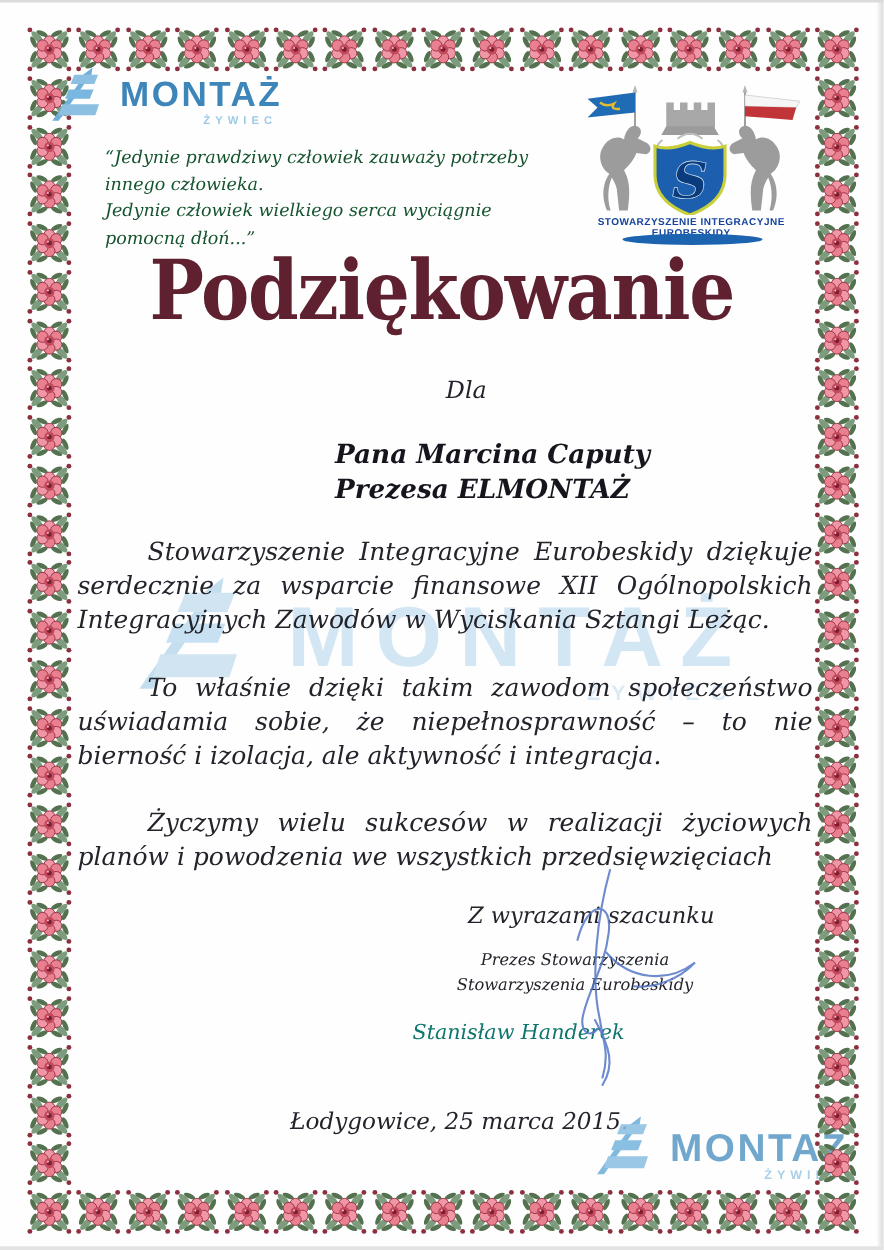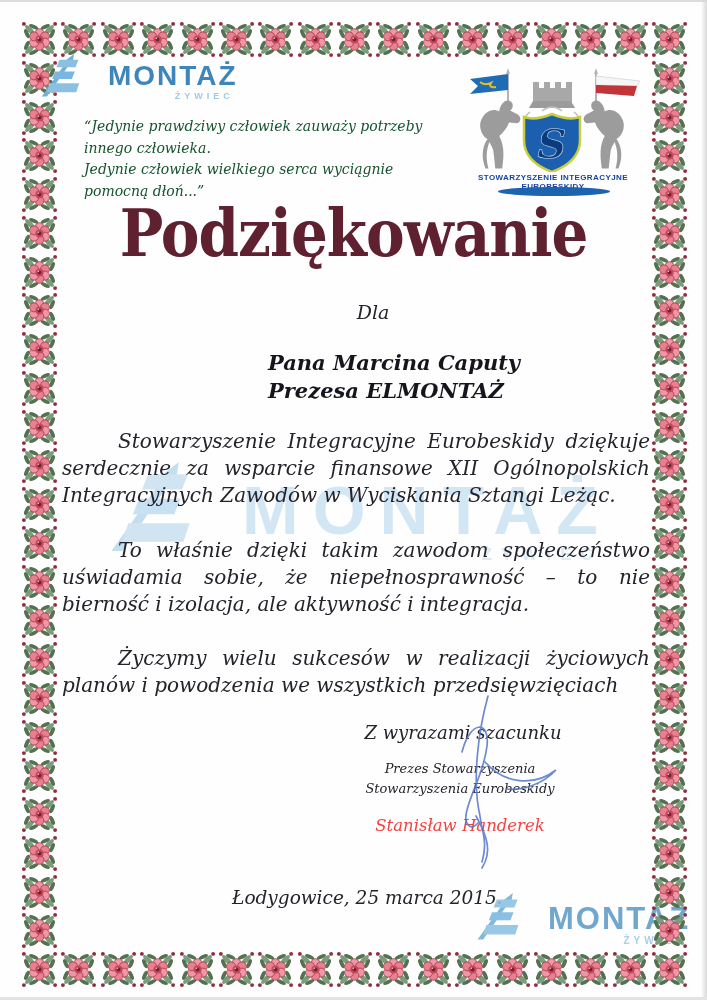--- a/index.html
+++ b/index.html
@@ -10,21 +10,21 @@
   }
   
   .edge-top{position:absolute;left:0;top:0;width:100%;height:2px;background:#dcdcdc;z-index:7;}
   .edge-right{position:absolute;right:0;top:0;width:6px;height:100%;background:linear-gradient(to right, rgba(220,220,220,0), #d9d9d9);z-index:7;}
   .edge-bottom{position:absolute;left:0;bottom:0;width:100%;height:3px;background:#e3e3e3;z-index:7;}
 
   
   .border-svg{position:absolute;left:0;top:0;width:707px;height:1000px;z-index:5;pointer-events:none;}
 
   
-  .logo{position:absolute;display:flex;align-items:flex-start;gap:16px;}
+  .logo{position:absolute;display:flex;align-items:flex-start;gap:4px;}
   .logo-words{display:flex;flex-direction:column;line-height:1;}
   .logo-montaz{font-family:"Liberation Sans", sans-serif;font-weight:bold;color:#3e86ba;letter-spacing:2px;}
   .logo-zywiec{font-family:"Liberation Sans", sans-serif;color:#9ecae6;align-self:flex-end;letter-spacing:4px;font-weight:bold;}
   .logo-top{left:40px;top:54px;z-index:6;}
   .logo-top .logo-e{width:52px;height:44px;}
   .logo-top .logo-montaz{font-size:28px;margin-top:8px;}
   .logo-top .logo-zywiec{font-size:9px;margin-top:2px;margin-right:4px;}
   .logo-bottom{left:476px;top:893px;z-index:4;opacity:.88;}
   .logo-bottom .logo-e{width:56px;height:48px;}
   .logo-bottom .logo-montaz{font-size:31px;margin-top:10px;color:#5f9cc7;}
@@ -68,26 +68,26 @@
   }
 
   
   .body-text{position:absolute;left:62px;top:428px;width:588px;z-index:2;}
   .body-text p{
     margin:0 0 27px 0;text-indent:56px;text-align:justify;
     font-style:italic;font-size:20px;line-height:1.36;color:#23232b;
   }
 
   
-  .respect{position:absolute;left:338px;top:722px;width:250px;z-index:2;text-align:center;
+  .respect{position:absolute;left:348px;top:722px;width:250px;z-index:2;text-align:center;
     font-style:italic;font-size:18px;color:#23232b;}
   .role{position:absolute;left:330px;top:759px;width:260px;z-index:2;text-align:center;
     font-style:italic;font-size:13px;line-height:1.5;color:#23232b;}
-  .signer{position:absolute;left:330px;top:816px;width:260px;z-index:2;text-align:center;
-    font-style:italic;font-size:16.5px;color:#ef4444;}
+  .signer{position:absolute;left:330px;top:816px;width:260px;z-index:2;text-align:left;
+    font-style:italic;font-size:16.5px;color:#0f766e;}
   .signature-svg{position:absolute;left:412px;top:690px;width:150px;height:180px;z-index:3;}
 
   .dateline{position:absolute;left:232px;top:887px;z-index:2;
     font-style:italic;font-size:18.5px;color:#23232b;}
 </style>
 </head>
 <body>
 
 <div class="page">
 

